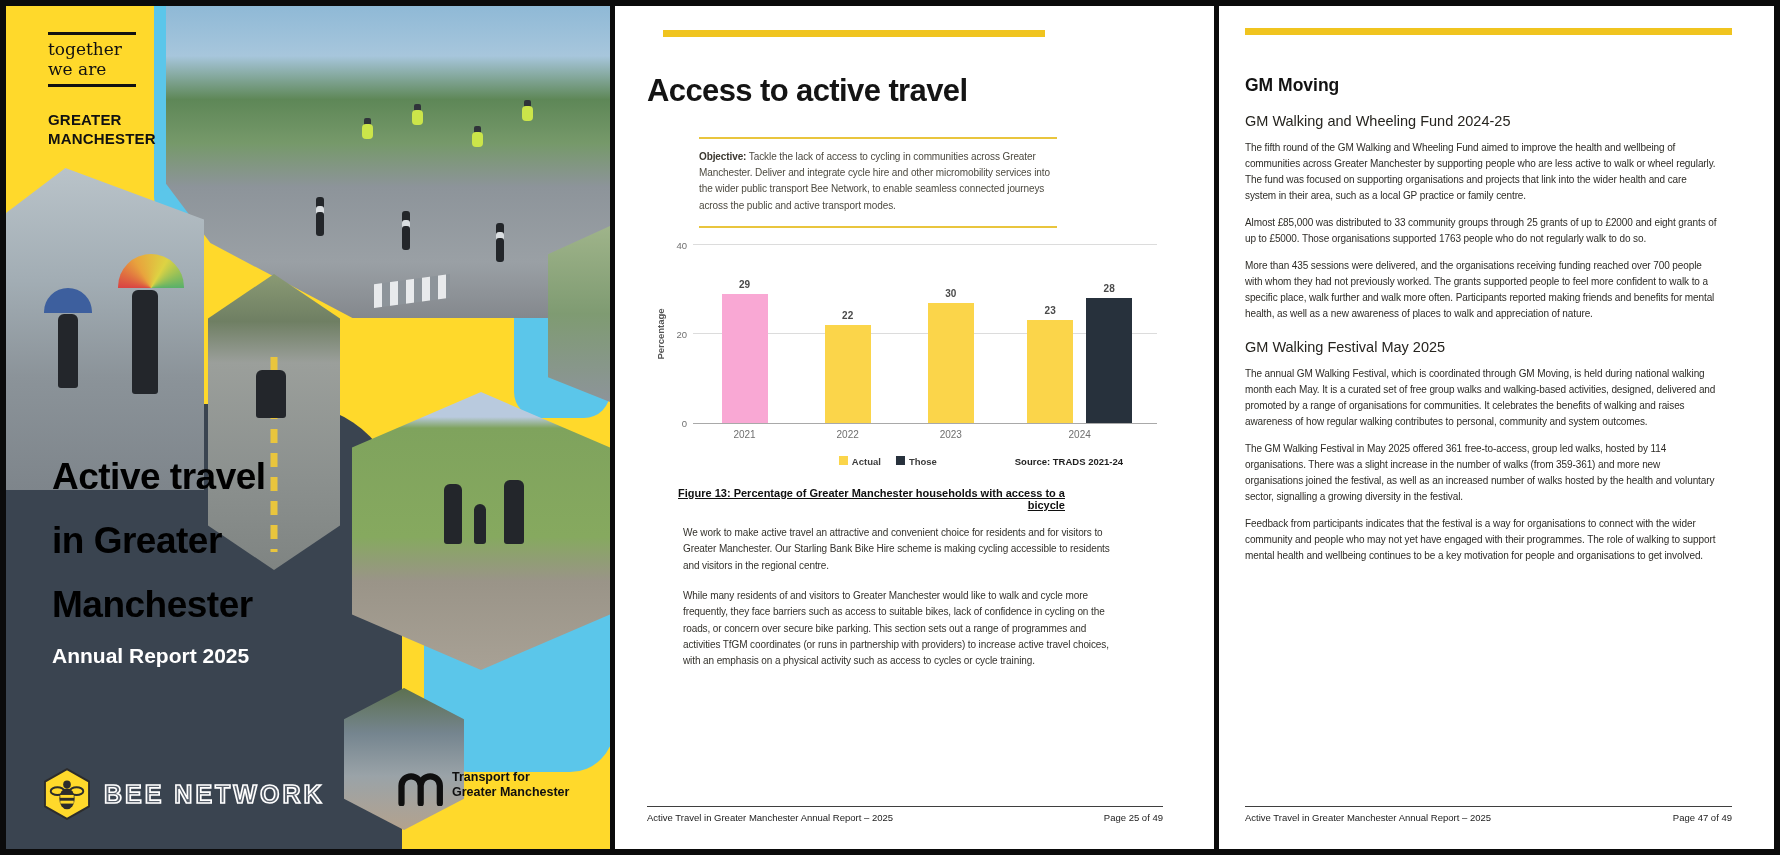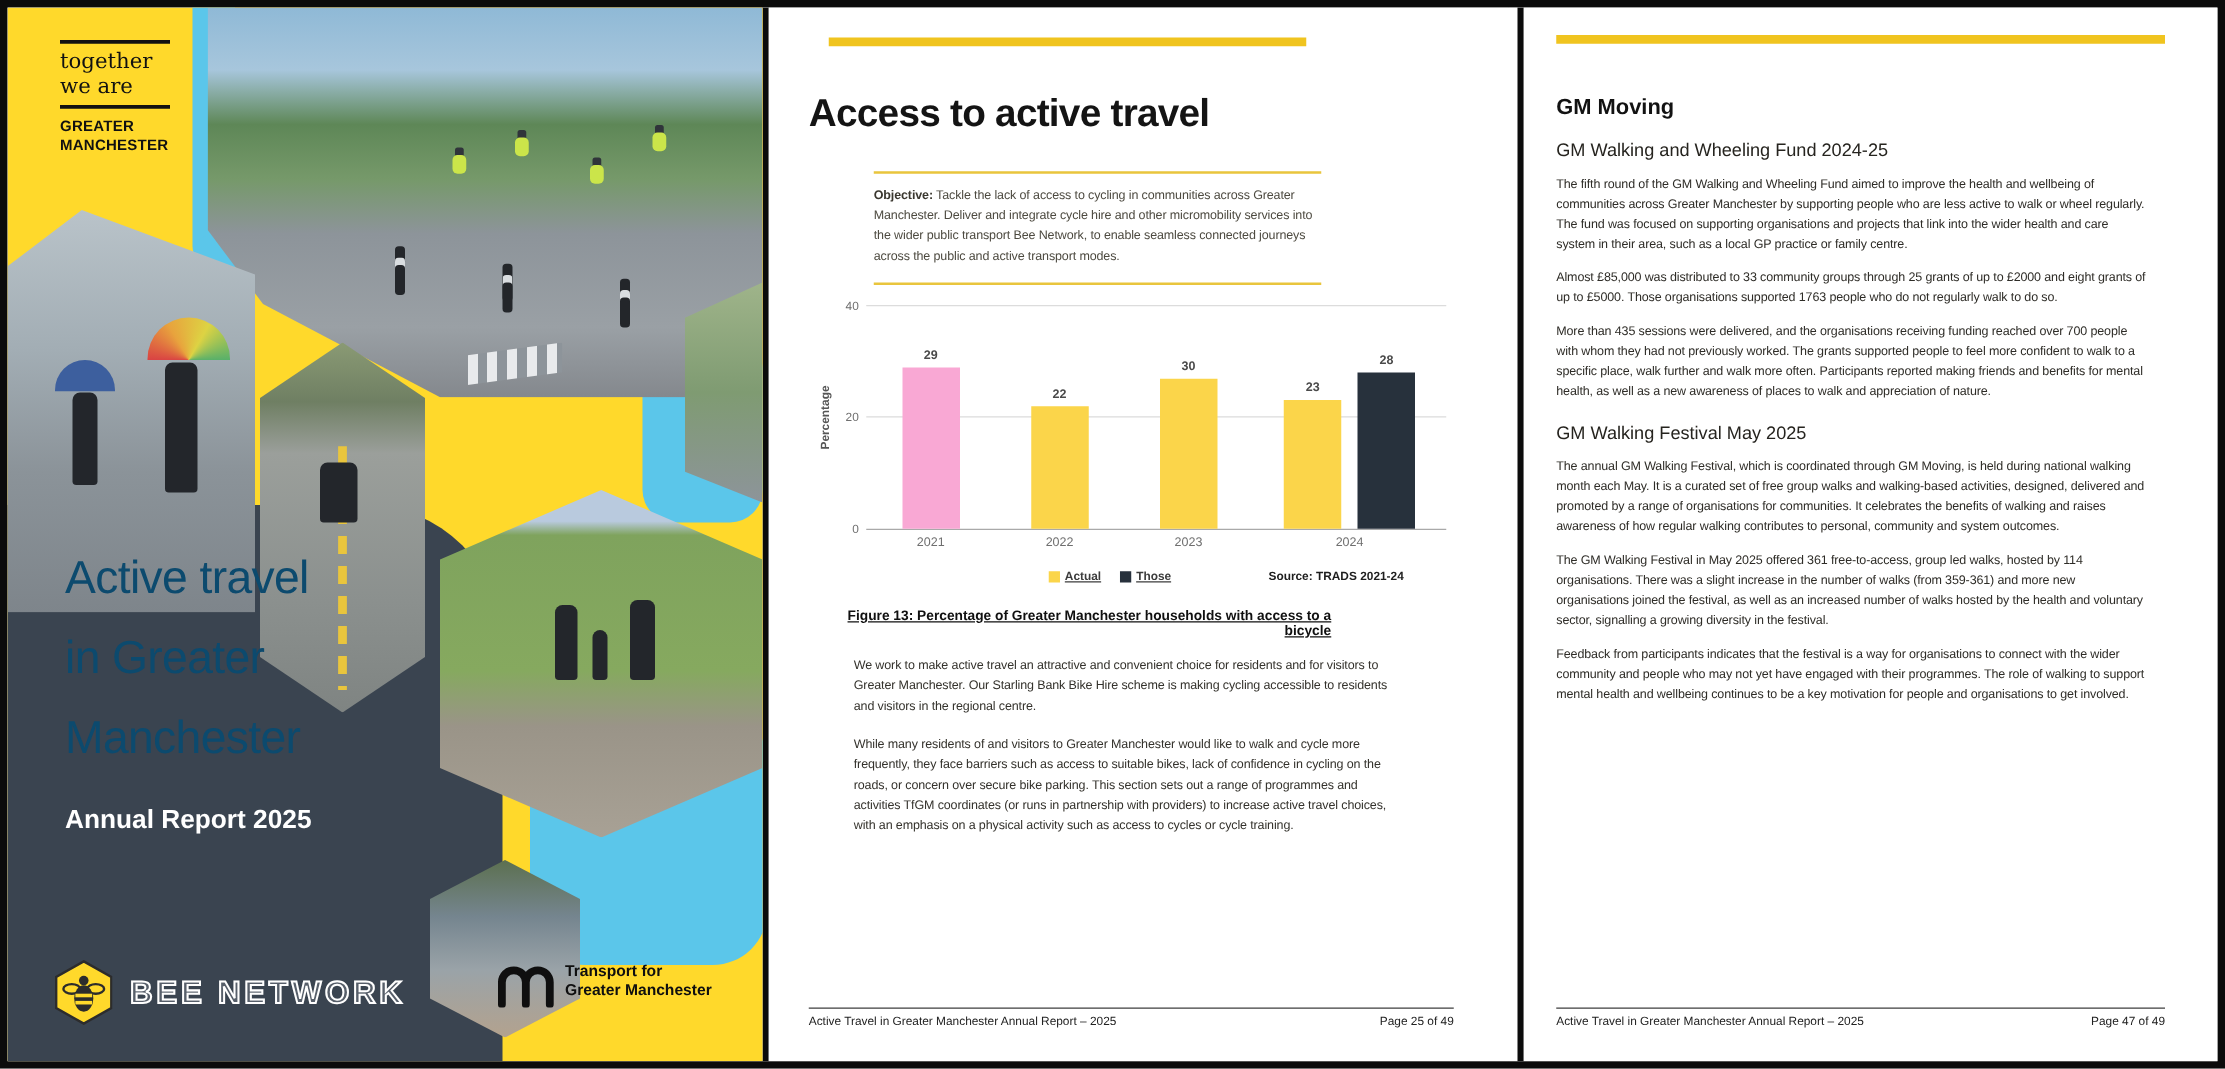--- a/index.html
+++ b/index.html
@@ -51,24 +51,24 @@
   #ph-kids { left:338px; top:682px; width:120px; height:142px; z-index:4;
     clip-path:polygon(50% 0,100% 22%,100% 78%,50% 100%,0 78%,0 22%);
     background:linear-gradient(180deg,#5c7050 0%,#75858f 32%,#9aa3a8 62%,#b3a28e 100%); }
 
   #slate { position:absolute; left:-40px; top:398px; width:436px; height:460px; background:#3A4450;
     border-radius:0 110px 0 0; z-index:2; }
 
   .brand { position:absolute; left:42px; top:26px; z-index:5; color:#111; }
   .brand .rule { width:88px; height:2.5px; background:#111; }
   .brand .serif { font-family:"DejaVu Serif", serif; font-size:17px; line-height:1.2; padding:4px 0 5px; }
-  .brand .gm { font-size:12px; font-weight:800; line-height:1.25; letter-spacing:0.2px; margin-top:7px; }
-
-  .cover-title { position:absolute; left:46px; top:424px; z-index:5; color:#0c4a6e;
-    font-size:37px; font-weight:400; line-height:64px; letter-spacing:-0.5px; }
+  .brand .gm { font-size:15px; font-weight:800; line-height:1.25; letter-spacing:0.2px; margin-top:24px; }
+
+  .cover-title { position:absolute; left:46px; top:439px; z-index:5; color:#000000;
+    font-size:37px; font-weight:700; line-height:64px; letter-spacing:-0.5px; }
   .cover-sub { position:absolute; left:46px; top:638px; z-index:5; color:#fff; font-size:21px; font-weight:700; }
 
   .beenet { position:absolute; left:38px; top:762px; z-index:5; display:flex; align-items:center; gap:14px; }
   .beenet-text { font-size:25px; font-weight:800; letter-spacing:3px;
     color:rgba(255,255,255,0.15); -webkit-text-stroke:1.6px #ffffff; }
   .tfgm { position:absolute; left:388px; top:758px; z-index:5; display:flex; align-items:center; gap:8px; color:#0f0f0f; }
   .tfgm-text { font-size:12.5px; font-weight:700; line-height:1.18; }
 
   
   .page { position:relative; background:#fff; }
@@ -97,21 +97,21 @@
   .bar { width:46px; position:relative; }
   .bar .val { position:absolute; top:-15px; left:0; width:100%; text-align:center;
     font-size:10px; font-weight:700; color:#4a4a4a; }
   .xlabels { display:flex; margin-left:46px; margin-right:6px; margin-top:5px; }
   .xlabels .xl { flex:1; text-align:center; font-size:10px; color:#6f6f6f; }
   .xlabels .xl.wide { flex:1.5; }
 
   .legend-row { position:relative; margin:16px 6px 0 46px; height:13px; }
   .legend { position:absolute; left:42%; transform:translateX(-50%); display:flex; gap:15px; align-items:center;
     font-size:9.5px; font-weight:700; color:#3c3c3c; }
-  .leg-item { display:flex; align-items:center; gap:4px;text-decoration:underline; }
+  .leg-item { display:flex; align-items:flex-start; gap:4px; }
   .sw { width:9px; height:9px; display:inline-block; }
   .legend-row .source { position:absolute; right:34px; top:0; font-size:9.5px; font-weight:700; color:#1e1e1e; }
 
   .figcap { margin:18px 0 0 14px; width:404px; text-align:right; font-size:11px; font-weight:700; color:#101010;text-decoration:underline; }
 
   .para { margin-top:14px; width:430px; font-size:10px; line-height:1.64; color:#34322c; letter-spacing:-0.1px;margin-left:36px; }
 
   .page-footer { position:absolute; bottom:26px; border-top:1.5px solid #3f3f3f; padding-top:5px;
     display:flex; justify-content:space-between; font-size:9.5px; color:#222; }
   .middle .page-footer { left:32px; right:44px; }

